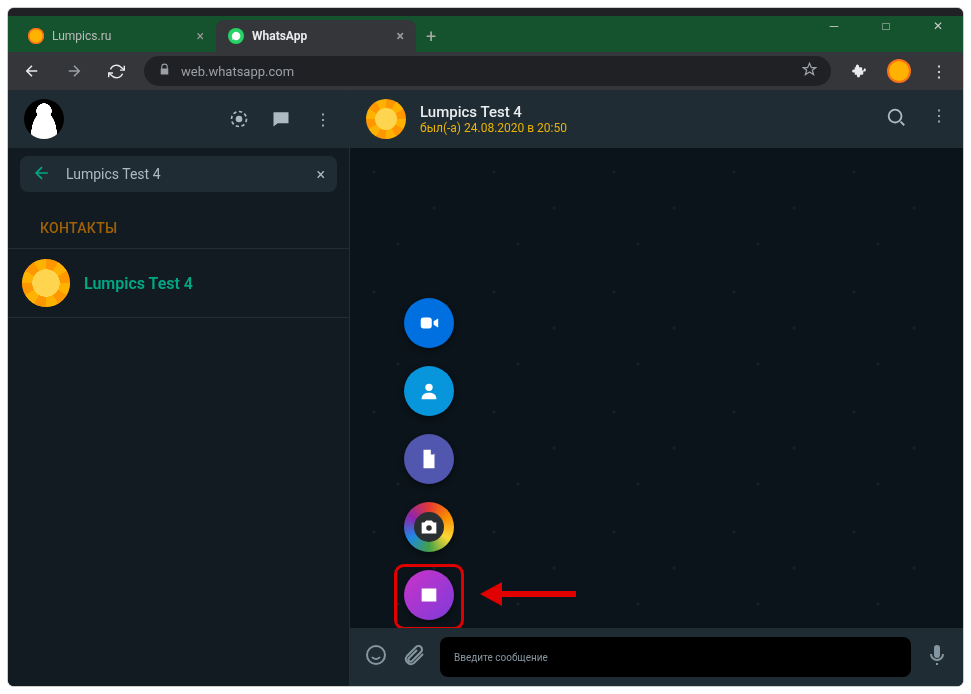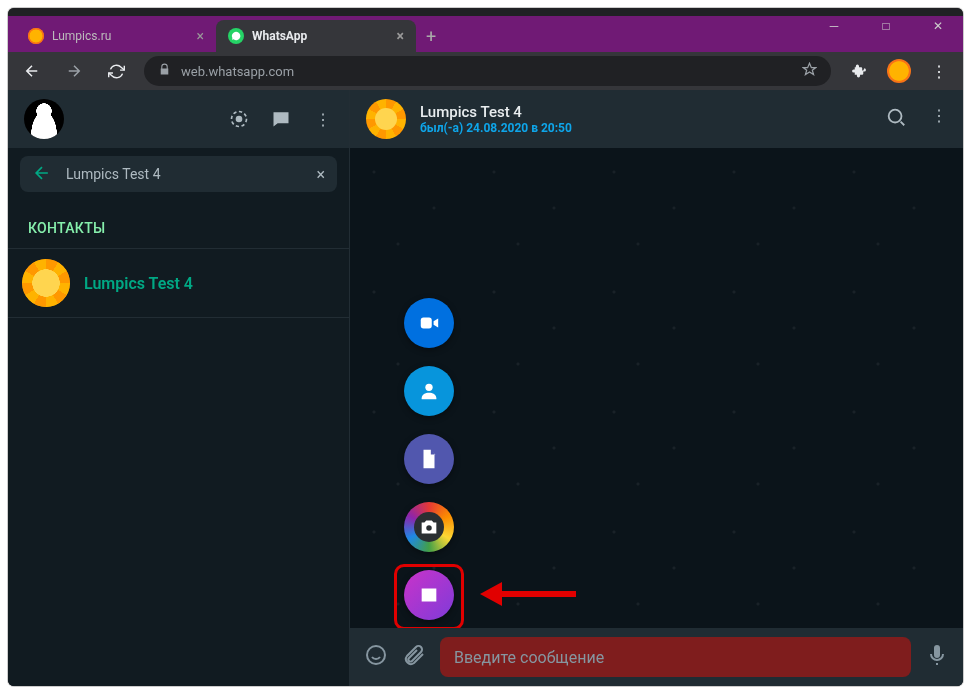--- a/index.html
+++ b/index.html
@@ -1,21 +1,21 @@
 <!DOCTYPE html>
 <html><head>
 <meta charset="utf-8">
 <style>
   * { box-sizing: border-box; margin: 0; padding: 0; font-family: -apple-system, BlinkMacSystemFont, "Segoe UI", Roboto, sans-serif; }
   body { background: #fff; width: 971px; height: 694px; overflow: hidden; }
 
   
   .window { width: 955px; height: 678px; margin: 8px; background: #202124; border-radius: 6px; overflow: hidden; display: flex; flex-direction: column; box-shadow: 0 0 0 1px rgba(0,0,0,.2); }
   .titlebar { height: 8px; background: #202124; }
-  .tabbar { display: flex; align-items: flex-end; background: #701a75; height: 36px; padding: 0 8px; position: relative; }
+  .tabbar { display: flex; align-items: flex-end; background: #14532d; height: 36px; padding: 0 8px; position: relative; }
   .win-controls { position: absolute; right: 6px; top: -4px; display: flex; gap: 14px; color: #ccc; }
   .win-btn { width: 38px; height: 28px; display:flex; align-items:center; justify-content:center; font-size: 12px; }
   .tab { display: flex; align-items: center; height: 32px; padding: 0 12px; min-width: 200px; max-width: 220px; color: #bbb; font-size: 12px; border-radius: 8px 8px 0 0; gap: 8px; position: relative; }
   .tab.active { background: #35363a; color: #e8eaed; font-weight: bold; }
   .tab .favicon { width: 16px; height: 16px; border-radius: 50%; flex-shrink: 0; }
   .fav-orange { background: radial-gradient(circle,#ffb300 55%,#f97316 60%); box-shadow: inset 0 0 0 1px #f97316; }
   .fav-wa { background:#25d366; display:flex; align-items:center; justify-content:center; }
   .tab .close { margin-left: auto; font-size: 14px; color: #999; }
   .newtab { color:#aaa; font-size:18px; padding:0 10px; height:32px; display:flex; align-items:center; }
 
@@ -34,33 +34,33 @@
   .sb-header { height:58px; background:#202c33; display:flex; align-items:center; padding:0 16px; gap:10px; }
   .sb-avatar { width:40px; height:40px; border-radius:50%; background:#333; display:flex; align-items:center; justify-content:center; overflow:hidden; }
   .silhouette { width:40px; height:40px; background: radial-gradient(circle at 50% 30%, #fff 0 22%, transparent 23%), radial-gradient(ellipse at 50% 90%, #fff 0 45%, transparent 46%), #000; }
   .sb-header-icons { margin-left:auto; display:flex; gap:22px; color:#aebac1; }
   .sb-icon { width:20px; height:20px; display:flex; align-items:center; justify-content:center; }
 
   .sb-search { background:#111b21; padding:8px 12px; }
   .sb-search-inner { background:#202c33; border-radius:8px; height:36px; display:flex; align-items:center; padding:0 12px; gap:14px; color:#aebac1; font-size:14px; }
   .sb-search-inner .clear { margin-left:auto; font-size:16px; }
 
-  .sb-section { color:#86efac; font-size:14px; font-weight:500; padding:20px 20px 12px; letter-spacing:.3px; }
+  .sb-section { color:#a16207; font-size:14px; font-weight:500; padding:20px 32px 12px; letter-spacing:.3px; }
   .contact { display:flex; align-items:center; gap:14px; padding:10px 14px; border-top:1px solid #222d34; border-bottom:1px solid #222d34; }
   .contact .c-avatar { width:48px; height:48px; border-radius:50%; background: radial-gradient(circle,#ffd54f 0 45%, transparent 46%), conic-gradient(#ff9800,#ffb300,#ff9800); display:flex; align-items:center; justify-content:center; }
   .slice { width:48px; height:48px; border-radius:50%; background: repeating-conic-gradient(#ff9800 0 30deg,#ffb300 30deg 60deg); mask: radial-gradient(circle,transparent 0 40%,#000 41%); -webkit-mask: radial-gradient(circle,transparent 0 40%,#000 41%); }
   .contact .name { color:#00a884; font-size:16px; font-weight:600; }
 
   
   .chat { flex:1; display:flex; flex-direction:column; position:relative; }
   .ch-header { height:58px; background:#202c33; display:flex; align-items:center; padding:0 16px; gap:14px; color:#e9edef; }
   .ch-avatar { width:40px; height:40px; border-radius:50%; background: repeating-conic-gradient(#ff9800 0 30deg,#ffb300 30deg 60deg); position:relative; }
   .ch-avatar::after{ content:""; position:absolute; inset:9px; border-radius:50%; background:#ffd54f; }
   .ch-title { font-size:15px; font-weight:500; }
-  .ch-sub { font-size:12px; color:#0ea5e9;font-weight:bold; }
+  .ch-sub { font-size:12px; color:#eab308; }
   .ch-header-icons { margin-left:auto; display:flex; gap:24px; color:#aebac1; }
 
   .ch-body { flex:1; background:#0b141a; position:relative; overflow:hidden; }
   .doodle { position:absolute; inset:0; opacity:.06; background-image: radial-gradient(circle at 20% 20%, #fff 1px, transparent 2px), radial-gradient(circle at 70% 50%, #fff 1px, transparent 2px), radial-gradient(circle at 40% 80%, #fff 1px, transparent 2px); background-size:120px 120px; }
 
   .attach-stack { position:absolute; left:54px; bottom:8px; display:flex; flex-direction:column-reverse; gap:18px; }
   .fab { width:50px; height:50px; border-radius:50%; display:flex; align-items:center; justify-content:center; color:#fff; box-shadow:0 2px 6px rgba(0,0,0,.4); }
   .fab svg { width:22px; height:22px; }
   .fab.room { background:#0070e0; }
   .fab.contact-fab { background:#0795dc; }
@@ -69,21 +69,21 @@
   .fab.camera::after{ content:""; position:absolute; inset:10px; border-radius:50%; background:#2a2f32; }
   .fab.camera svg { position:relative; z-index:1; }
   .fab.gallery { background: linear-gradient(135deg,#c933c9,#7f3bd9); }
 
   .highlight-box { position:absolute; left:44px; bottom:-2px; width:70px; height:66px; border:3px solid #e10000; border-radius:10px; pointer-events:none; }
   .arrow-annot { position:absolute; left:130px; bottom:22px; display:flex; align-items:center; pointer-events:none; }
   .arrow-line { width:74px; height:6px; background:#e10000; }
   .arrow-head { width:0; height:0; border-top:12px solid transparent; border-bottom:12px solid transparent; border-right:22px solid #e10000; }
 
   .ch-footer { height:58px; background:#202c33; display:flex; align-items:center; padding:0 14px; gap:14px; color:#8696a0; }
-  .msg-input-wrap { flex:1; background:#7f1d1d; border-radius:8px; height:40px; display:flex; align-items:center; padding:0 14px; color:#8696a0; font-size:16px; }
+  .msg-input-wrap { flex:1; background:#000000; border-radius:8px; height:40px; display:flex; align-items:center; padding:0 14px; color:#8696a0; font-size:10px; }
 </style>
 </head>
 <body>
 
 <div class="window">
   <div class="titlebar"></div>
   <div class="tabbar">
     <div class="tab">
       <span class="favicon fav-orange"></span>
       <span>Lumpics.ru</span>

